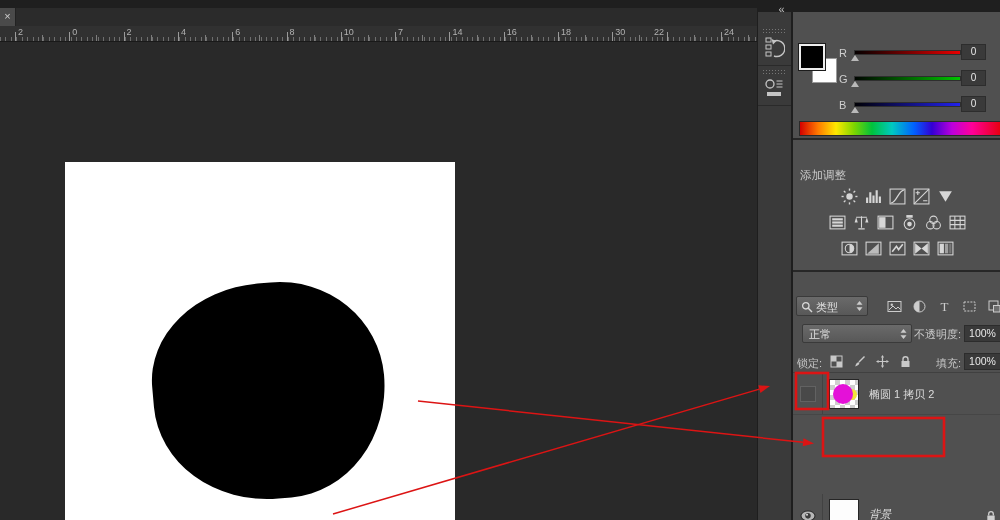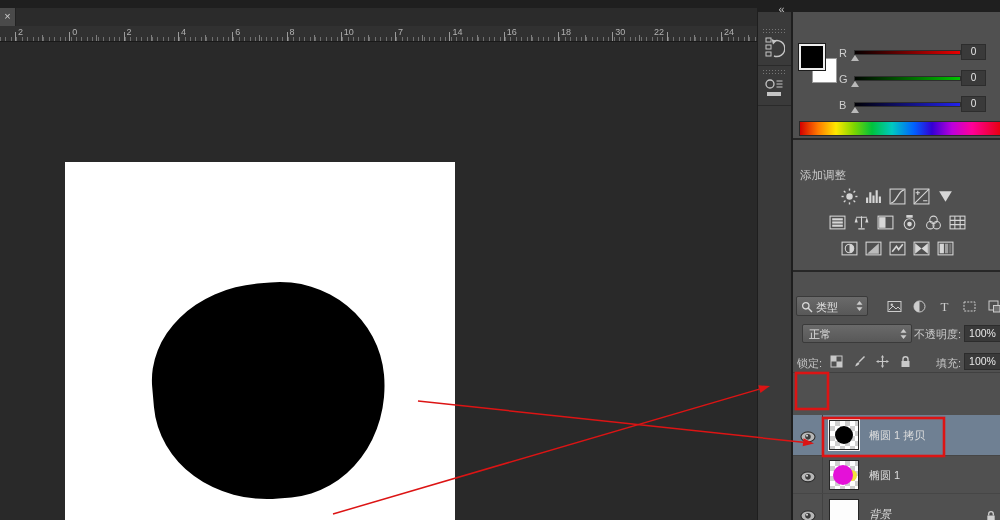--- a/index.html
+++ b/index.html
@@ -380,46 +380,29 @@
           </svg></span>
         <span><svg viewBox="0 0 13 13">
             <rect x="2.5" y="6" width="8" height="6" fill="#c9c9c9"></rect>
             <path d="M4 6V4.3a2.5 2.5 0 015 0V6" fill="none" stroke="#c9c9c9" stroke-width="1.4"></path>
           </svg></span>
       </div>
     <div class="panel-label" style="left:143px; top:344px">填充:</div>
     <div class="val-box" style="left:171px; top:341px; width:37px">100%</div>
 
     <div class="llist" id="llist">
-        <div class="lrow selected" style="top: 42px; height: 41px;">
+        <div class="lrow" style="top: 0px; height: 42px;">
           <div class="eyecell">
-            <span class="eye"><svg viewBox="0 0 15 11">
-                <ellipse cx="7.5" cy="5.5" rx="6.6" ry="4.7" fill="#b7b7b7" stroke="#2b2b2b"></ellipse>
-                <circle cx="7.5" cy="5.5" r="2.6" fill="#3c3c3c"></circle>
-                <circle cx="6.6" cy="4.5" r="0.9" fill="#e2e2e2"></circle>
-              </svg></span>
-          </div>
-          <div class="thumb sel">
-            <i class="t-black"></i>
-          </div>
-          <span class="lname">椭圆 1 拷贝</span>
-        </div>
-        <div class="lrow" style="top: 83px; height: 38px;">
-          <div class="eyecell">
-            <span class="eye"><svg viewBox="0 0 15 11">
-                <ellipse cx="7.5" cy="5.5" rx="6.6" ry="4.7" fill="#b7b7b7" stroke="#2b2b2b"></ellipse>
-                <circle cx="7.5" cy="5.5" r="2.6" fill="#3c3c3c"></circle>
-                <circle cx="6.6" cy="4.5" r="0.9" fill="#e2e2e2"></circle>
-              </svg></span>
+            <span class="visbox"></span>
           </div>
           <div class="thumb">
             <i class="t-yellow"></i>
             <i class="t-pink"></i>
           </div>
-          <span class="lname">椭圆 1</span>
+          <span class="lname">椭圆 1 拷贝 2</span>
         </div>
         <div class="lrow" style="top: 121px; height: 40px;">
           <div class="eyecell">
             <span class="eye"><svg viewBox="0 0 15 11">
                 <ellipse cx="7.5" cy="5.5" rx="6.6" ry="4.7" fill="#b7b7b7" stroke="#2b2b2b"></ellipse>
                 <circle cx="7.5" cy="5.5" r="2.6" fill="#3c3c3c"></circle>
                 <circle cx="6.6" cy="4.5" r="0.9" fill="#e2e2e2"></circle>
               </svg></span>
           </div>
           <div class="thumb white"></div>

